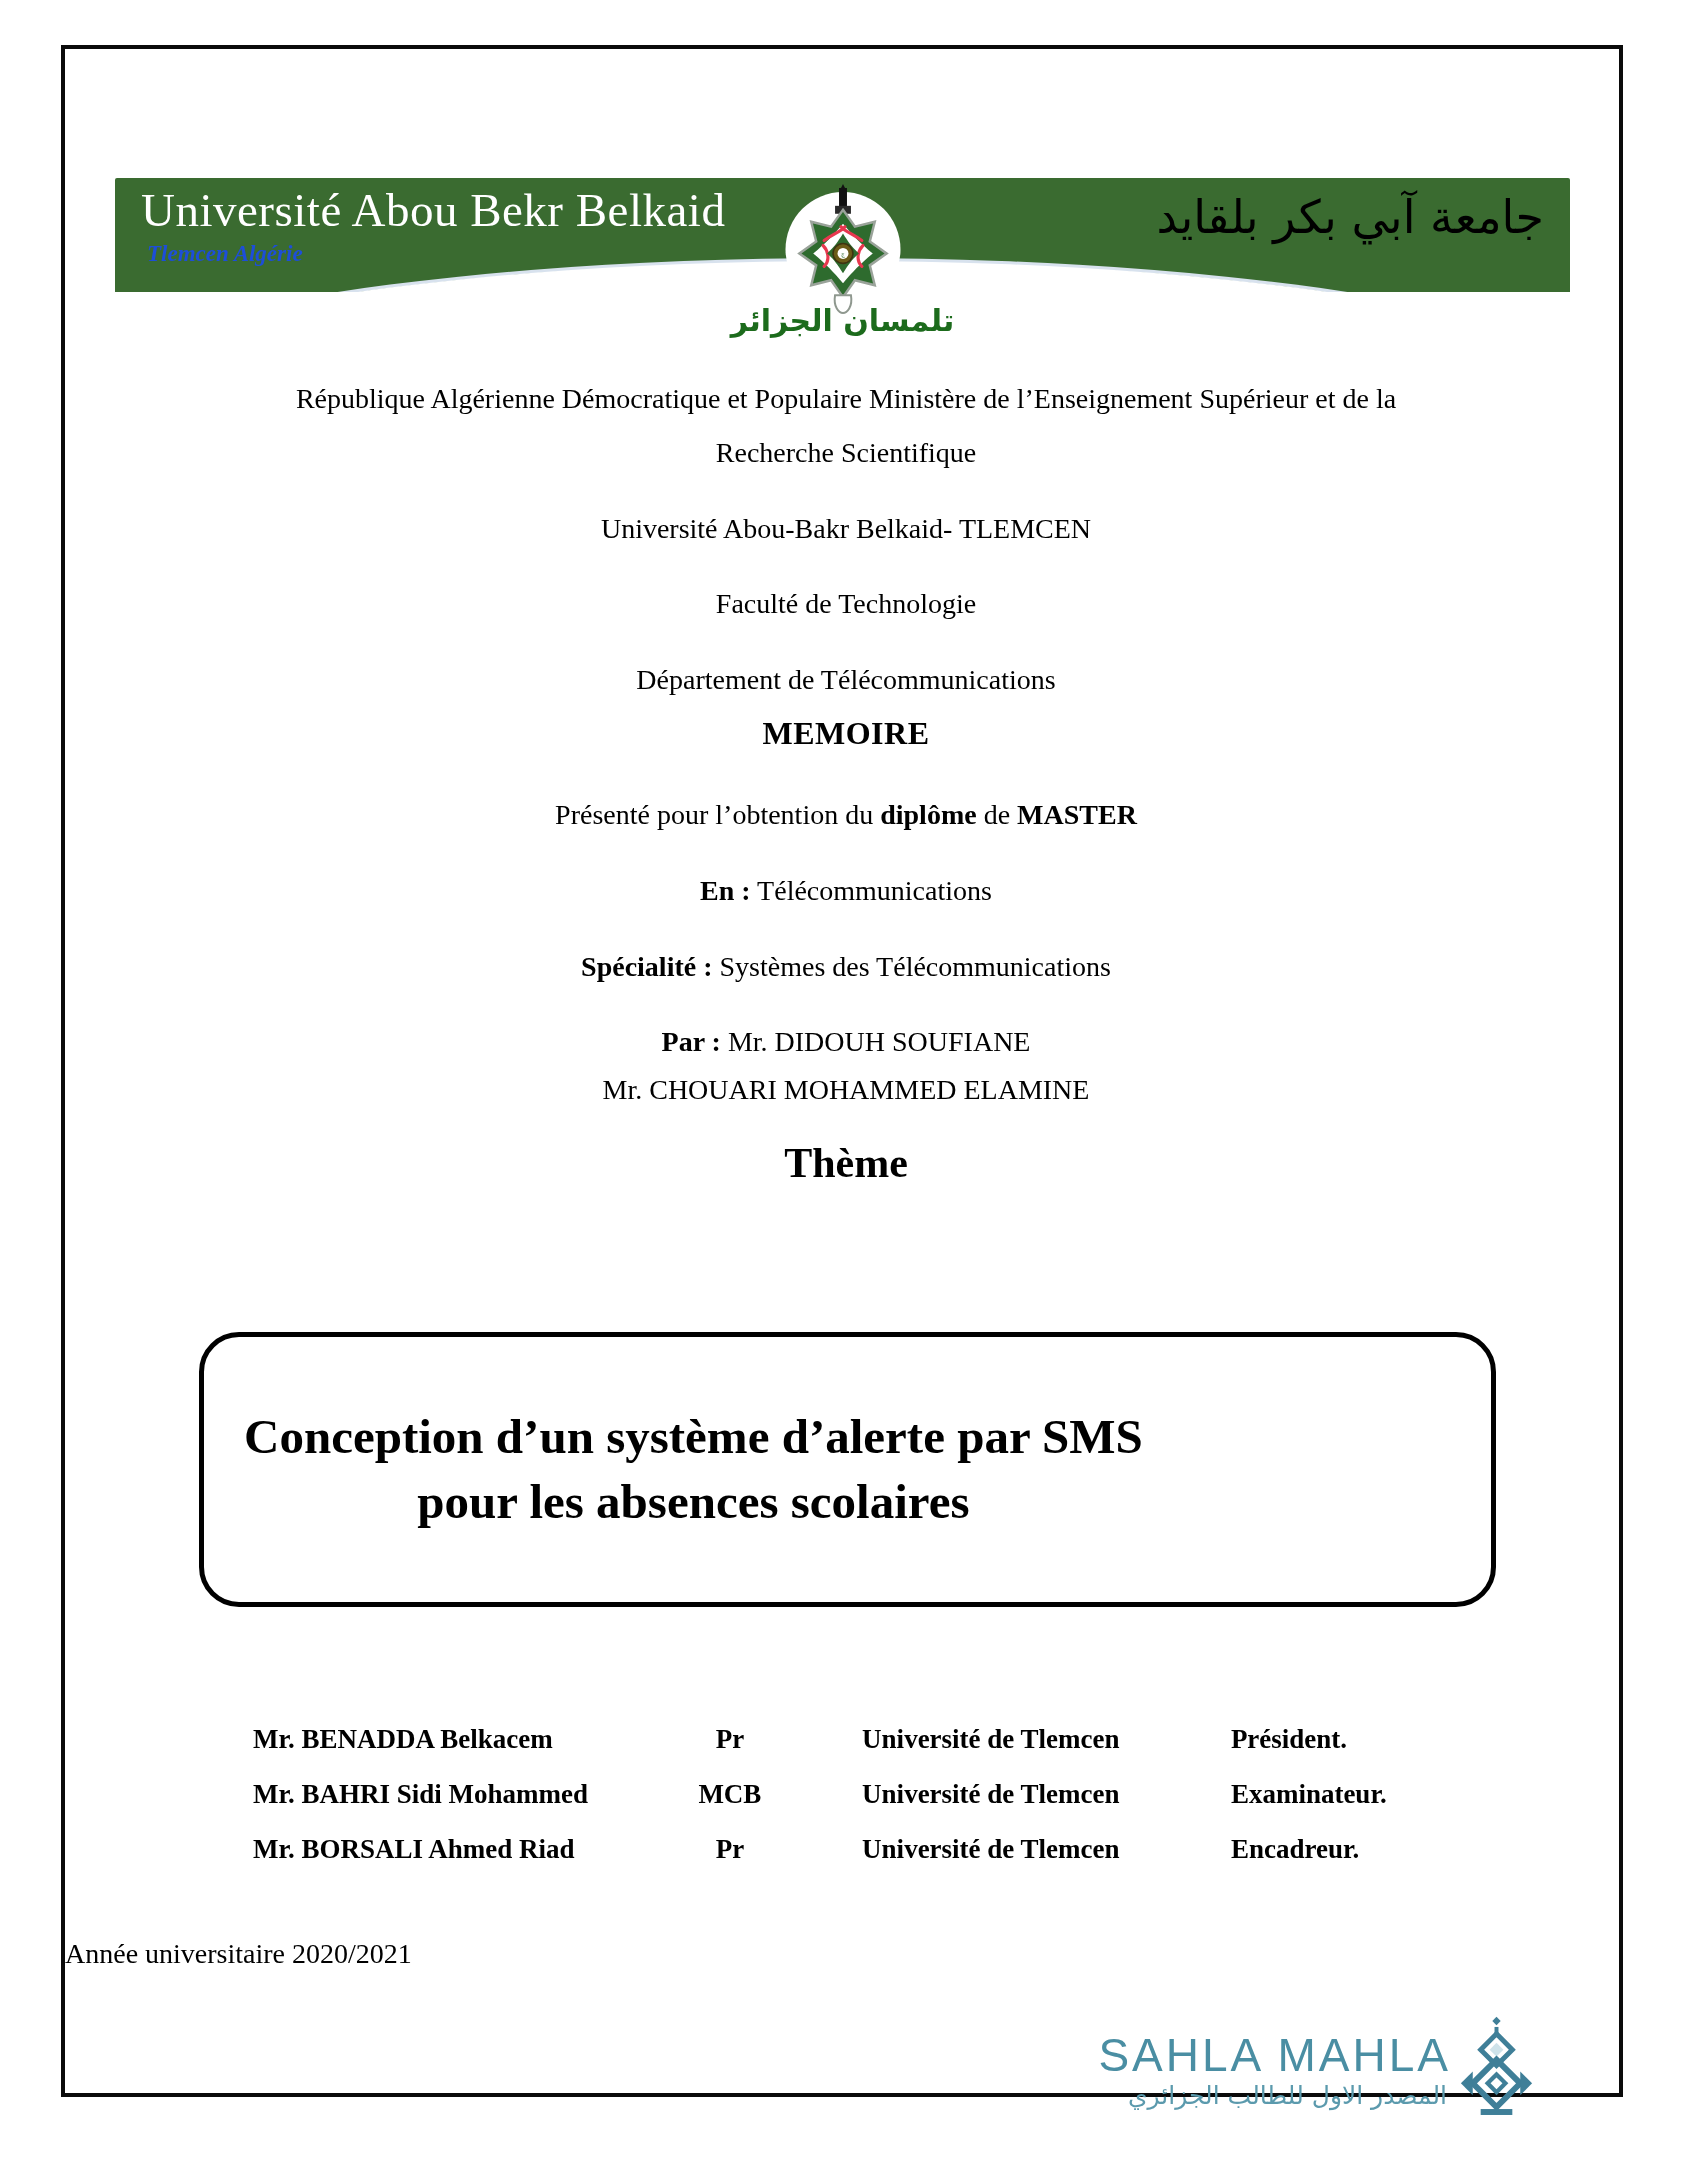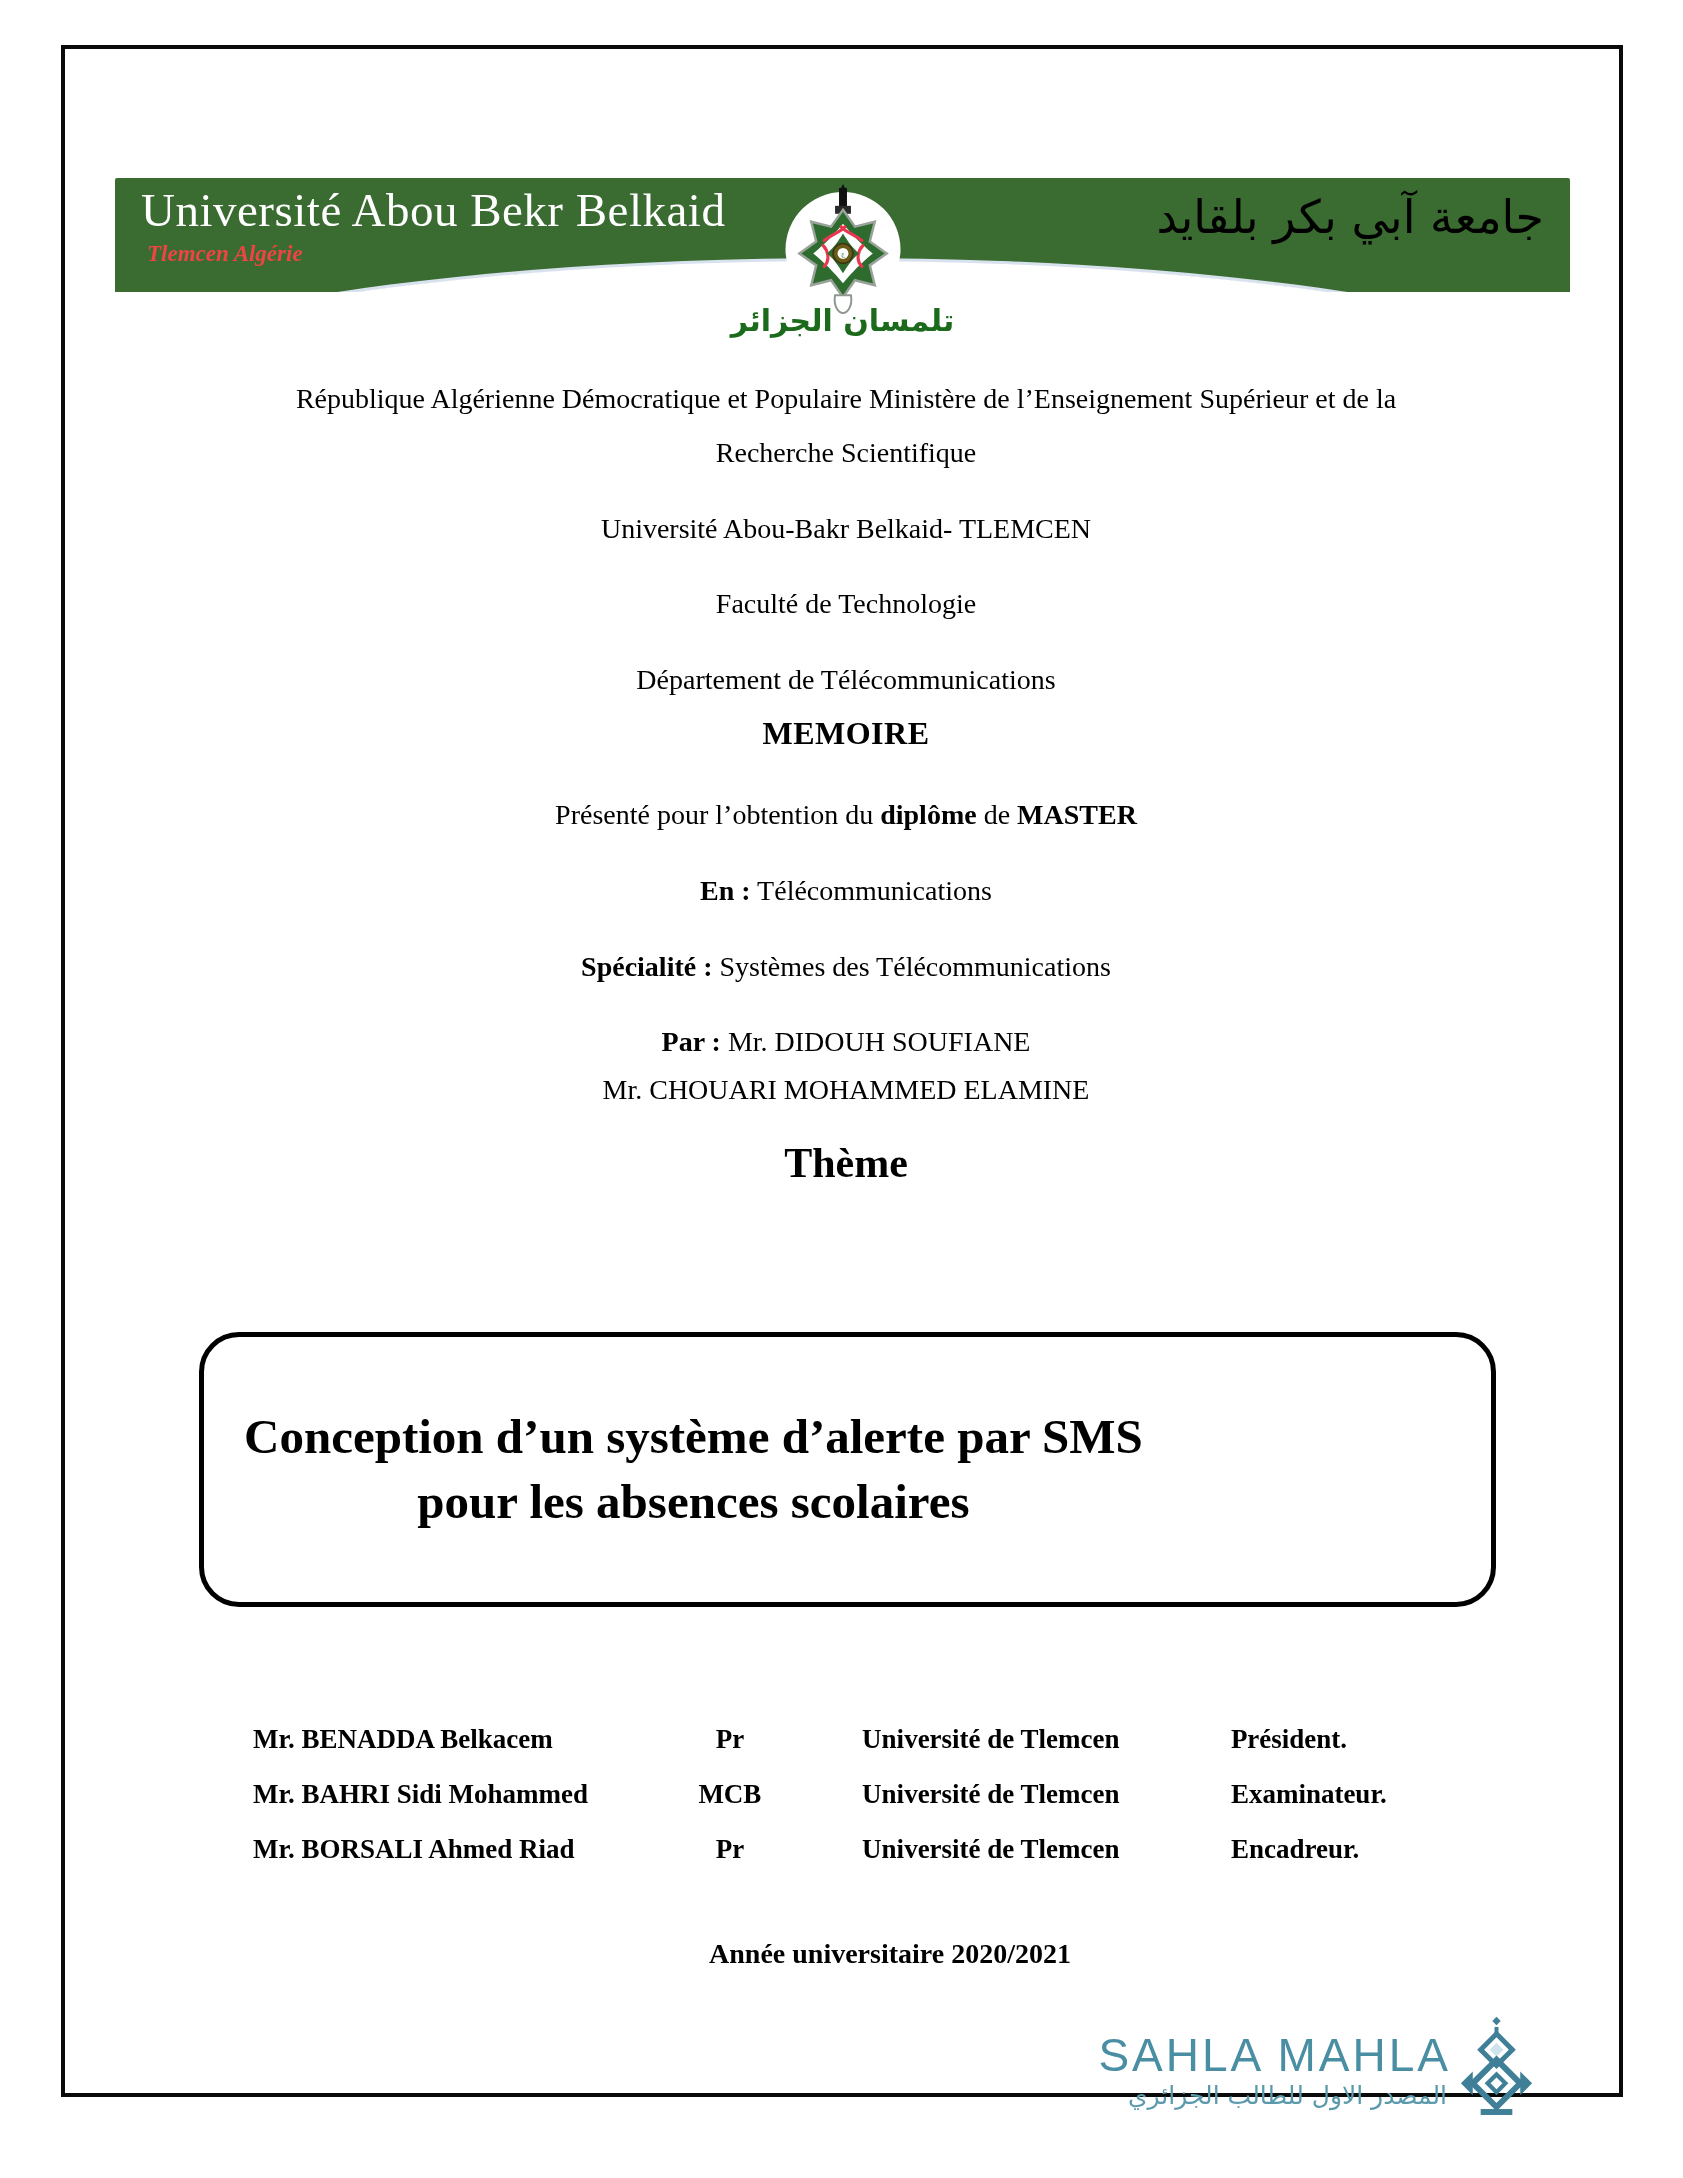--- a/index.html
+++ b/index.html
@@ -71,21 +71,21 @@
     font-size: 47px;
     letter-spacing: 0.5px;
     line-height: 1.05;
     white-space: nowrap;
     font-family: "Liberation Serif", serif;
   }
   .banner-sub {
     position: absolute;
     left: 32px;
     top: 63px;
-    color: #ef4444;
+    color: #1d4ed8;
     font-size: 23px;
     font-style: italic;
     font-weight: bold;
     white-space: nowrap;
     font-family: "Liberation Serif", serif;
   }
   .banner-ar {
     position: absolute;
     right: 26px;
     top: 12px;
@@ -215,25 +215,24 @@
   .c-name  { width: 426px; padding-left: 57px !important; }
   .c-grade { width: 149px; text-align: center; }
   .c-uni   { width: 416px; text-align: center; }
   .c-role  { width: 297px; text-align: left; padding-left: 46px !important; }
 
   .annee {
     position: absolute;
     left: 0;
     top: 1889px;
     width: 100%;
-    text-align: center;
+    text-align: left;
     font-size: 28px;
-    font-weight: bold;
-    font-family: "Liberation Serif", serif;
-    padding-left: 48px;
+    font-weight: normal;
+    font-family: "Liberation Serif", serif;
   }
 
   
   .footer-logo {
     position: absolute;
     right: 77px;
     top: 1965px;
     width: 465px;
     height: 119px;
   }

